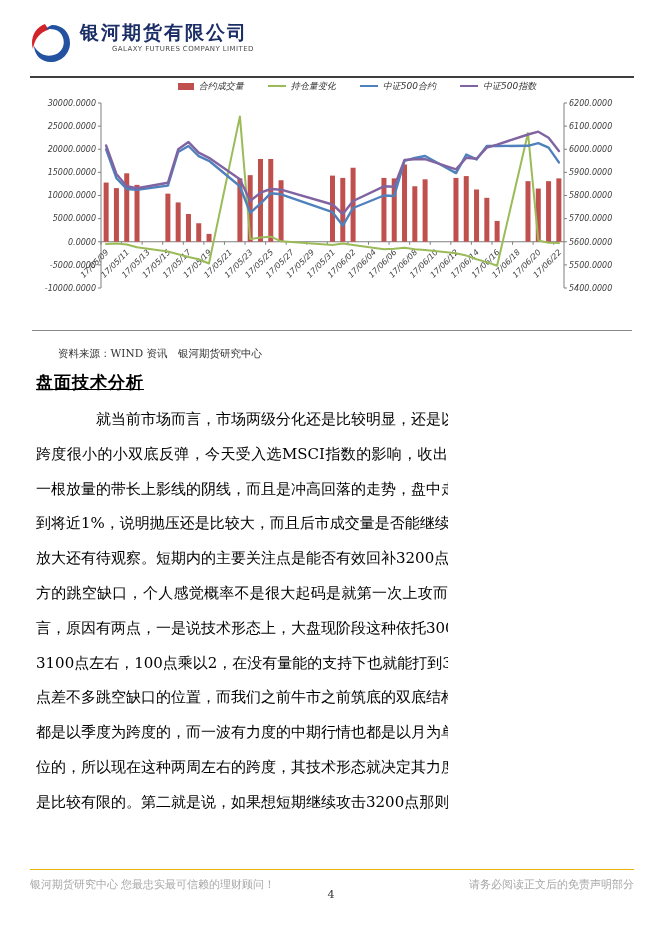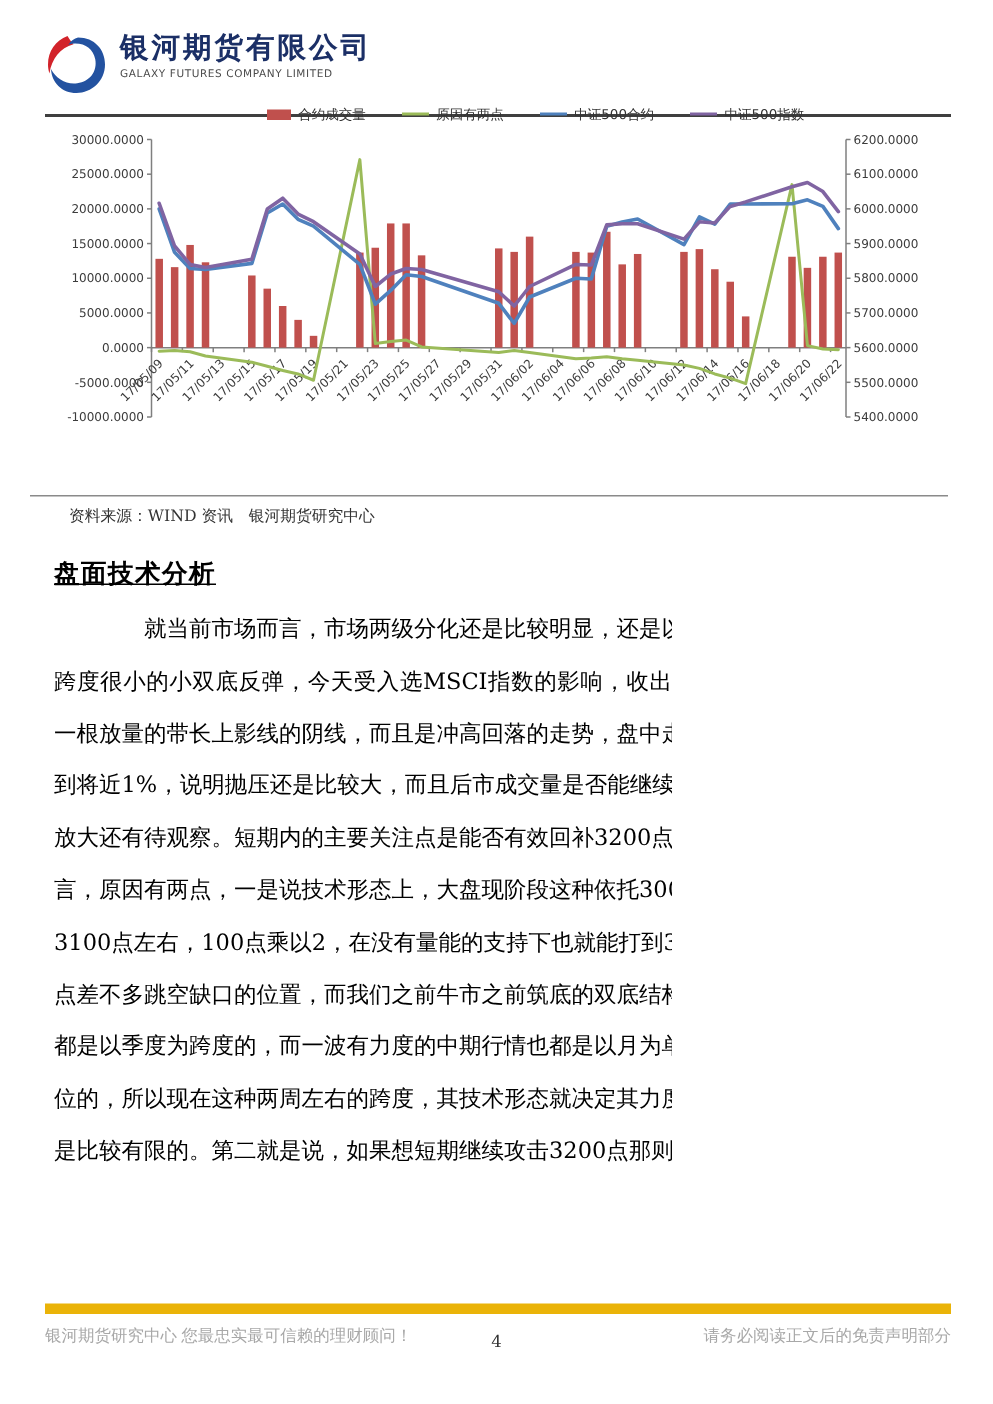--- a/index.html
+++ b/index.html
@@ -3,42 +3,42 @@
 <meta charset="utf-8">
 <style>
   html,body{margin:0;padding:0;}
   body{width:662px;height:936px;background:#ffffff;position:relative;overflow:hidden;
        font-family:"DejaVu Serif",serif;}
   
   .header{position:absolute;left:30px;right:28px;top:18px;height:58px;border-bottom:2px solid #3f3f3f;}
   .logo{position:absolute;left:0;top:4px;display:flex;align-items:flex-start;gap:8px;}
   .logo svg{display:block;}
   .company-cn{font-family:"DejaVu Sans",sans-serif;font-size:19px;font-weight:bold;color:#1b2f66;letter-spacing:2px;line-height:1.1;}
-  .company-en{font-family:"DejaVu Sans",sans-serif;font-size:7px;color:#4b4b4b;letter-spacing:0.4px;margin-top:2px;}
+  .company-en{font-family:"DejaVu Sans",sans-serif;font-size:7px;color:#4b4b4b;letter-spacing:0.4px;margin-top:2px;margin-left:32px;}
   .report-type{position:absolute;right:2px;bottom:9px;font-family:"DejaVu Sans",sans-serif;font-size:15px;color:#121212;letter-spacing:3px;}
   
-  .chart-block{position:absolute;left:34px;top:68px;width:600px;height:238px;}
+  .chart-block{position:absolute;left:34px;top:78px;width:600px;height:238px;font-style:italic;}
   .legend{display:flex;justify-content:center;align-items:center;gap:24px;height:16px;margin-left:46px;}
   .legend-item{display:flex;align-items:center;gap:5px;font-family:"DejaVu Sans",sans-serif;font-size:9px;color:#333;}
   .legend-swatch{display:inline-block;}
   #chart-svg{display:block;}
   #chart-svg text{font-family:"DejaVu Sans",sans-serif;font-size:8px;fill:#3c3c3c;}
   
-  .source-row{position:absolute;left:20px;right:30px;top:330px;border-top:1px solid #8a8a8a;
-              padding:6px 0 0 26px;font-size:10.5px;color:#333;}
+  .source-row{position:absolute;left:32px;right:30px;top:330px;border-top:1px solid #8a8a8a;
+              padding:16px 0 0 26px;font-size:10.5px;color:#333;}
   
   .section-title{position:absolute;left:36px;top:371px;font-size:17px;font-weight:bold;color:#000;letter-spacing:1px;text-decoration:underline;}
   .body-text{position:absolute;left:36px;top:402px;width:412px;overflow:hidden;}
   .bl{font-size:15px;color:#000;line-height:34.8px;white-space:nowrap;
       text-align:justify;text-align-last:justify;}
   .bl.first{padding-left:60px;}
   
-  .footer{position:absolute;left:30px;right:28px;top:869px;border-top:7px solid #eab308;
+  .footer{position:absolute;left:30px;right:28px;top:869px;border-top:1px solid #eab308;
           padding-top:7px;display:flex;justify-content:space-between;
-          font-family:Liberation Serif, serif;font-size:11px;color:#a8a8a8;}
+          font-family:Liberation Sans, sans-serif;font-size:11px;color:#a8a8a8;}
   .page-num{position:absolute;left:0;right:0;top:888px;text-align:center;font-size:11px;color:#333;}
 </style>
 </head>
 <body>
 
 <div class="header">
   <div class="logo">
     <span>
       <svg width="42" height="42" viewBox="0 0 42 42">
         <path fill="#d2232a" d="M15 2 C7 5 2 12 2 21 C2 23 2.3 25 3 27 C4.5 17 10 10 19 7.5 C17.5 5.8 16 3.8 15 2 Z"></path>
@@ -54,21 +54,21 @@
 </div>
 
 <div class="chart-block">
   <div class="legend" id="chart-legend">
       <span class="legend-item">
         <span class="legend-swatch" style="background: rgb(192, 80, 77); width: 16px; height: 7px;"></span>
         <span>合约成交量</span>
       </span>
       <span class="legend-item">
         <span class="legend-swatch" style="background: rgb(155, 187, 89); width: 18px; height: 2.5px;"></span>
-        <span>原因有两点</span>
+        <span>持仓量变化</span>
       </span>
       <span class="legend-item">
         <span class="legend-swatch" style="background: rgb(79, 129, 189); width: 18px; height: 2.5px;"></span>
         <span>中证500合约</span>
       </span>
       <span class="legend-item">
         <span class="legend-swatch" style="background: rgb(128, 100, 162); width: 18px; height: 2.5px;"></span>
         <span>中证500指数</span>
       </span>
     </div>
@@ -202,20 +202,21 @@
 <div class="source-row">资料来源：WIND 资讯　银河期货研究中心</div>
 
 <div class="section-title">盘面技术分析</div>
 
 <div class="body-text">
   <div class="bl first">就当前市场而言，市场两级分化还是比较明显，还是以</div>
   <div class="bl">跨度很小的小双底反弹，今天受入选MSCI指数的影响，收出</div>
   <div class="bl">一根放量的带长上影线的阴线，而且是冲高回落的走势，盘中走</div>
   <div class="bl">到将近1%，说明抛压还是比较大，而且后市成交量是否能继续</div>
   <div class="bl">放大还有待观察。短期内的主要关注点是能否有效回补3200点下</div>
+  <div class="bl">方的跳空缺口，个人感觉概率不是很大起码是就第一次上攻而</div>
   <div class="bl">言，原因有两点，一是说技术形态上，大盘现阶段这种依托3000</div>
   <div class="bl">3100点左右，100点乘以2，在没有量能的支持下也就能打到3200</div>
   <div class="bl">点差不多跳空缺口的位置，而我们之前牛市之前筑底的双底结构</div>
   <div class="bl">都是以季度为跨度的，而一波有力度的中期行情也都是以月为单</div>
   <div class="bl">位的，所以现在这种两周左右的跨度，其技术形态就决定其力度</div>
   <div class="bl">是比较有限的。第二就是说，如果想短期继续攻击3200点那则一</div>
 </div>
 
 <div class="footer">
   <span>银河期货研究中心 您最忠实最可信赖的理财顾问！</span>

